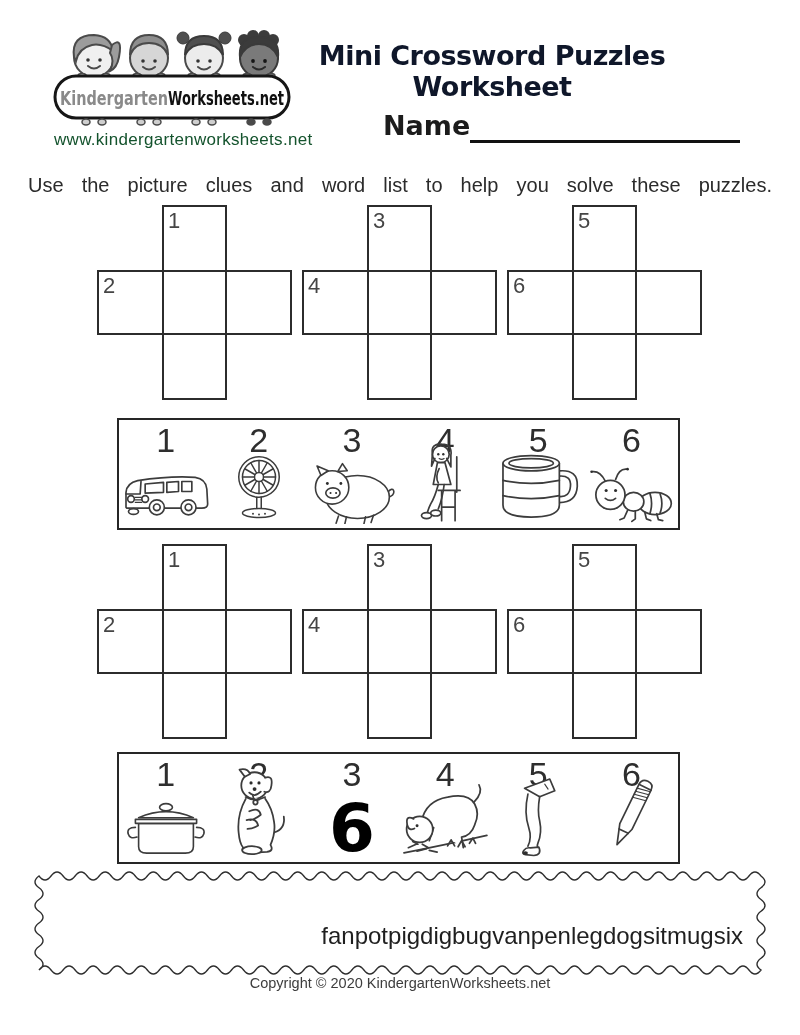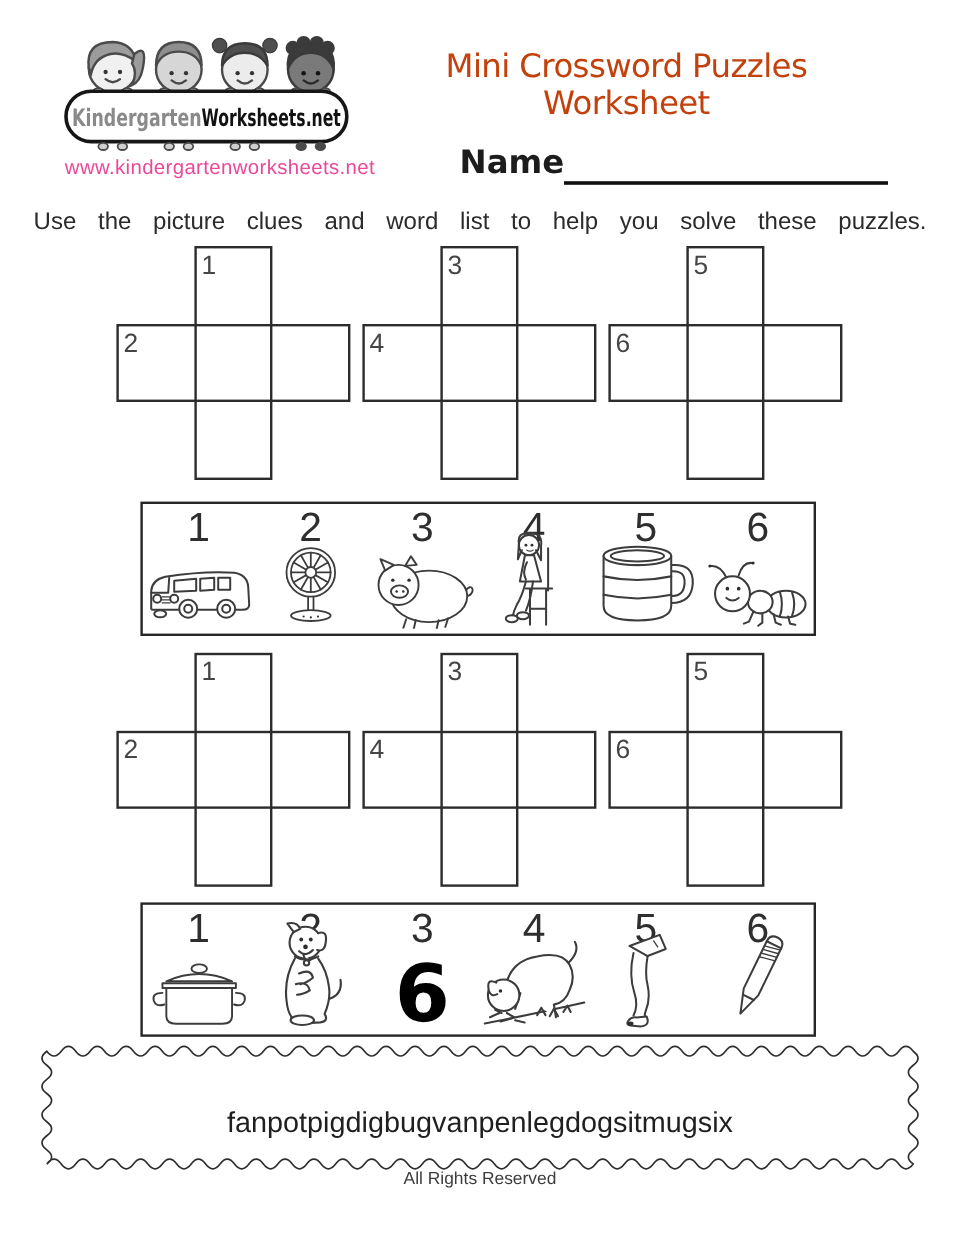--- a/index.html
+++ b/index.html
@@ -1,24 +1,24 @@
 <!DOCTYPE html>
 <html><head>
 <meta charset="utf-8">
 <style>
   html,body{margin:0;padding:0;background:#ffffff;}
   .page{position:relative;width:800px;height:1035px;background:#fff;overflow:hidden;
         font-family:"Liberation Sans",sans-serif;color:#1c1c1c;}
 
   
   .logo{position:absolute;left:52px;top:24px;}
-  .site-url{position:absolute;left:54px;top:130px;font-size:17px;color:#ec4899;letter-spacing:.3px;text-align:right;}
-  .title{position:absolute;left:300px;top:40px;width:444px;text-align:center;font-size:27px;
-         font-family:"DejaVu Sans",sans-serif;color:#c2410c;letter-spacing:-.5px;}
-  .name-row{position:absolute;left:383px;top:118px;display:flex;align-items:center;}
+  .site-url{position:absolute;left:54px;top:130px;font-size:17px;color:#14532d;letter-spacing:.3px;text-align:right;}
+  .title{position:absolute;left:270px;top:40px;width:444px;text-align:center;font-size:27px;
+         font-family:"DejaVu Sans",sans-serif;color:#0f172a;letter-spacing:-.5px;font-weight:bold;}
+  .name-row{position:absolute;left:383px;top:108px;display:flex;align-items:flex-start;}
   .name-label{font-size:27px;font-weight:bold;font-family:"DejaVu Sans",sans-serif;line-height:36px;}
   .name-line{width:270px;height:32px;border-bottom:3px solid #111;}
   .instructions{position:absolute;left:28px;top:174px;width:744px;font-size:20px;color:#2b2b2b;
                 text-align:justify;text-align-last:justify;}
   .instructions::after{content:"";display:inline-block;width:100%;}
 
   
   .puzzle{position:absolute;width:195px;height:195px;}
   .vrect{position:absolute;left:65px;top:0;width:65px;height:195px;border:2px solid #2c2c2c;box-sizing:border-box;}
   .hrect{position:absolute;left:0;top:65px;width:195px;height:65px;border:2px solid #2c2c2c;box-sizing:border-box;}
@@ -36,21 +36,21 @@
       stroke:#3c3c3c;stroke-width:2;fill:none;stroke-linecap:round;stroke-linejoin:round;}
   .clue-img .f{fill:#ffffff;}
   .clue-img .k{fill:#2d2d2d;stroke:none;}
   .clue-img .thin{stroke-width:1.3;}
 
   
   .wordlist{position:absolute;left:33px;top:870px;width:734px;height:106px;}
   .wordlist-border{position:absolute;left:0;top:0;}
   .wordlist-heading{position:absolute;left:30px;top:16px;font-size:23px;font-weight:bold;
                     font-family:"DejaVu Sans",sans-serif;border-bottom:3px solid #161616;padding:0 8px 1px 0;}
-  .words{position:absolute;left:24px;right:24px;top:52px;display:flex;justify-content:center;
+  .words{position:absolute;left:24px;right:24px;top:52px;display:flex;justify-content:flex-end;
          font-size:24px;color:#1f1f1f;}
 
   
   .footer{position:absolute;left:0;top:974px;width:100%;text-align:center;font-size:14.5px;
           color:#3d3d3d;line-height:18px;}
 </style>
 </head>
 <body>
 
 <div class="page">
@@ -364,16 +364,16 @@
       <span>pen</span>
       <span>leg</span>
       <span>dog</span>
       <span>sit</span>
       <span>mug</span>
       <span>six</span>
     </div>
   </div>
 
   <div class="footer">
-    <div>All Rights Reserved</div>
+    <div>Copyright © 2020 KindergartenWorksheets.net</div>
   </div>
 
 </div>
 
 </body></html>

